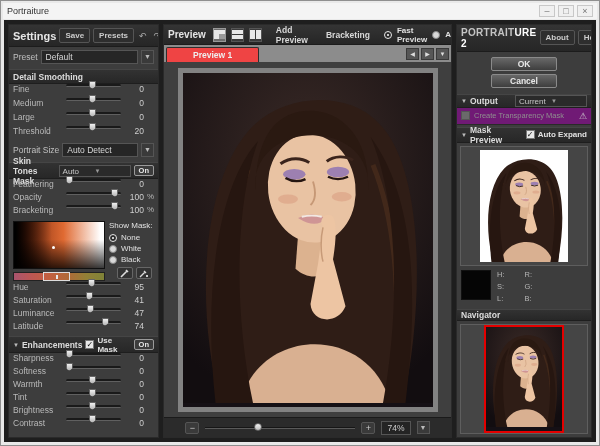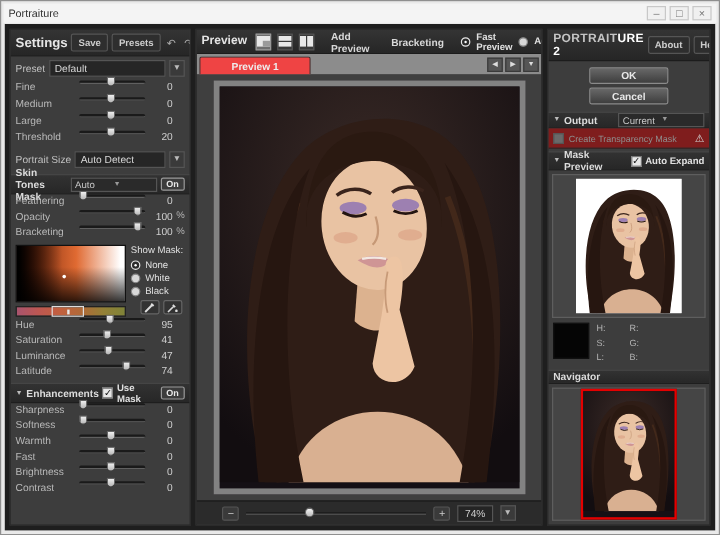--- a/index.html
+++ b/index.html
@@ -91,21 +91,21 @@
   .zval { background:#242424; border:1px solid #555; color:#ccc; font-size:8.5px; padding:1px 5px; }
 
   
   .brandbar { height:34px; gap:3px; }
   .brand { flex:1; text-transform:uppercase; font-size:10px; letter-spacing:.3px; }
   .brand .b1 { color:#c4c4c4; font-weight:bold; }
   .brand .b2 { color:#fff; font-weight:bold; }
   .okrow { display:flex; flex-direction:column; align-items:center; gap:3px; padding:5px 0 6px 0; }
   .pushbtn { width:66px; height:14px; background:linear-gradient(#686868,#3e3e3e); border:1px solid #8a8a8a; border-radius:2px; color:#e8e8e8; font-size:8.5px; font-weight:bold; text-align:center; line-height:12px; }
   .out-hdr { height:16px; }
-  .transrow { height:17px; background:#7f1d1d; display:flex; align-items:center; gap:4px; padding:4px 4px; border-bottom:1px solid #2a2a2a; }
+  .transrow { height:17px; background:#701a75; display:flex; align-items:center; gap:4px; padding:4px 4px; border-bottom:1px solid #2a2a2a; }
   .trans-label { flex:1; font-size:7.5px; color:#8f8f8f; }
   .warn { color:#d0d0d0; font-size:9px; }
   .maskbox { margin:3px 3px 0 3px; border:1px solid #5e5e5e; background:#454545; padding:3px; display:flex; justify-content:center; }
   .maskimg { background:#fff; }
   .maskinfo { display:flex; gap:6px; padding:4px 4px; align-items:flex-start; }
   .swatch { width:30px; height:30px; background:#050505; border:1px solid #111; }
   .hslcol { display:flex; flex-direction:column; gap:3px; }
   .hslcol span { font-size:7.5px; color:#b5b5b5; }
   .navhdr { height:15px;align-items:flex-end; }
   .navbox { flex:1; margin:3px; border:1px solid #5e5e5e; background:#454545; display:flex; align-items:center; justify-content:center; }
@@ -166,20 +166,23 @@
         <span class="ibtn">↷</span>
 
       </div>
 
       <div class="preset-row">
         <span class="plabel">Preset</span>
         <span class="dd">Default</span>
         <span class="ddbtn">▼</span>
       </div>
 
+      <div class="sechdr">
+        <span class="sectitle">Detail Smoothing</span>
+      </div>
 
       <div class="srow tall">
         <span class="slabel">Fine</span>
         <span class="strack">
             <span class="sthumb" style="left: 47%;"></span>
           </span>
         <span class="sval">0</span>
           <span class="ssuf"></span>
       </div>
       <div class="srow tall">
@@ -348,21 +351,21 @@
       </div>
       <div class="srow">
         <span class="slabel">Warmth</span>
         <span class="strack">
             <span class="sthumb" style="left: 47%;"></span>
           </span>
         <span class="sval">0</span>
           <span class="ssuf"></span>
       </div>
       <div class="srow">
-        <span class="slabel">Fast</span>
+        <span class="slabel">Tint</span>
         <span class="strack">
             <span class="sthumb" style="left: 47%;"></span>
           </span>
         <span class="sval">0</span>
           <span class="ssuf"></span>
       </div>
       <div class="srow">
         <span class="slabel">Brightness</span>
         <span class="strack">
             <span class="sthumb" style="left: 47%;"></span>

